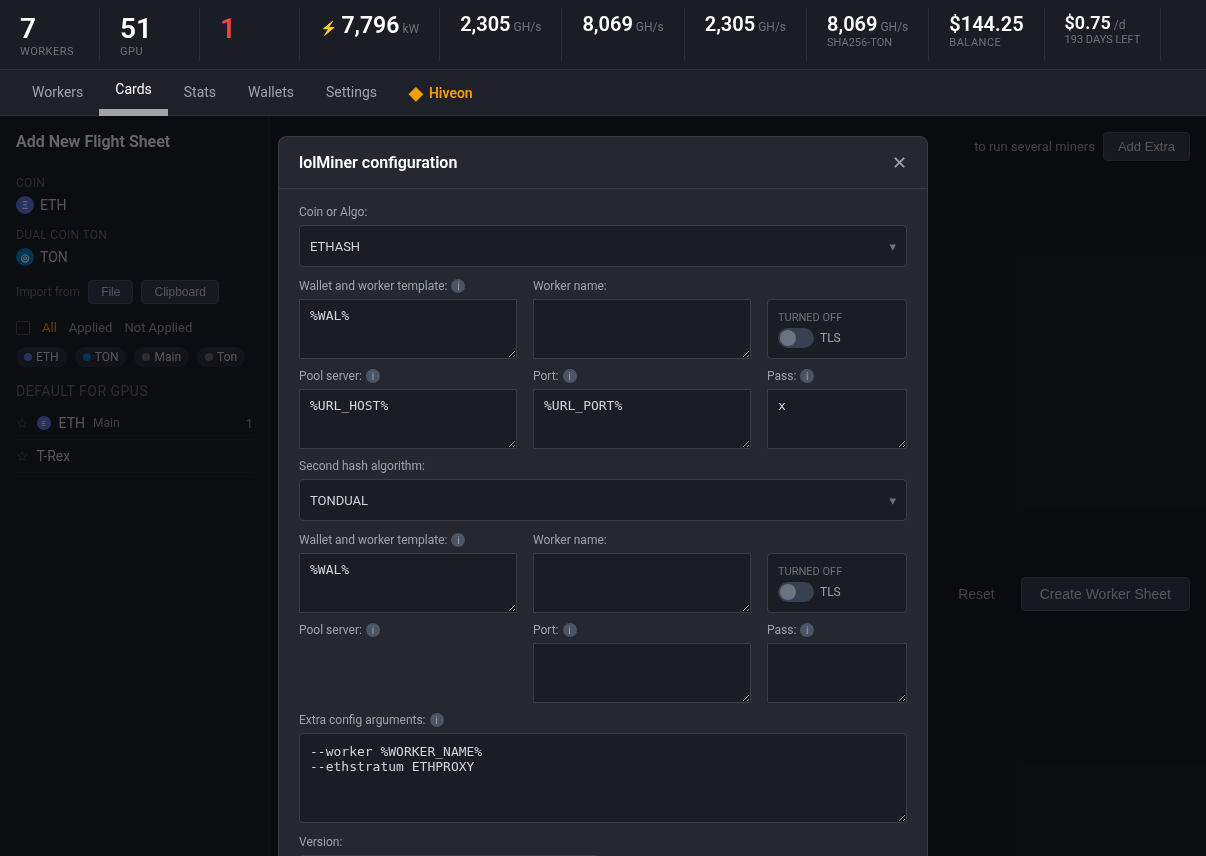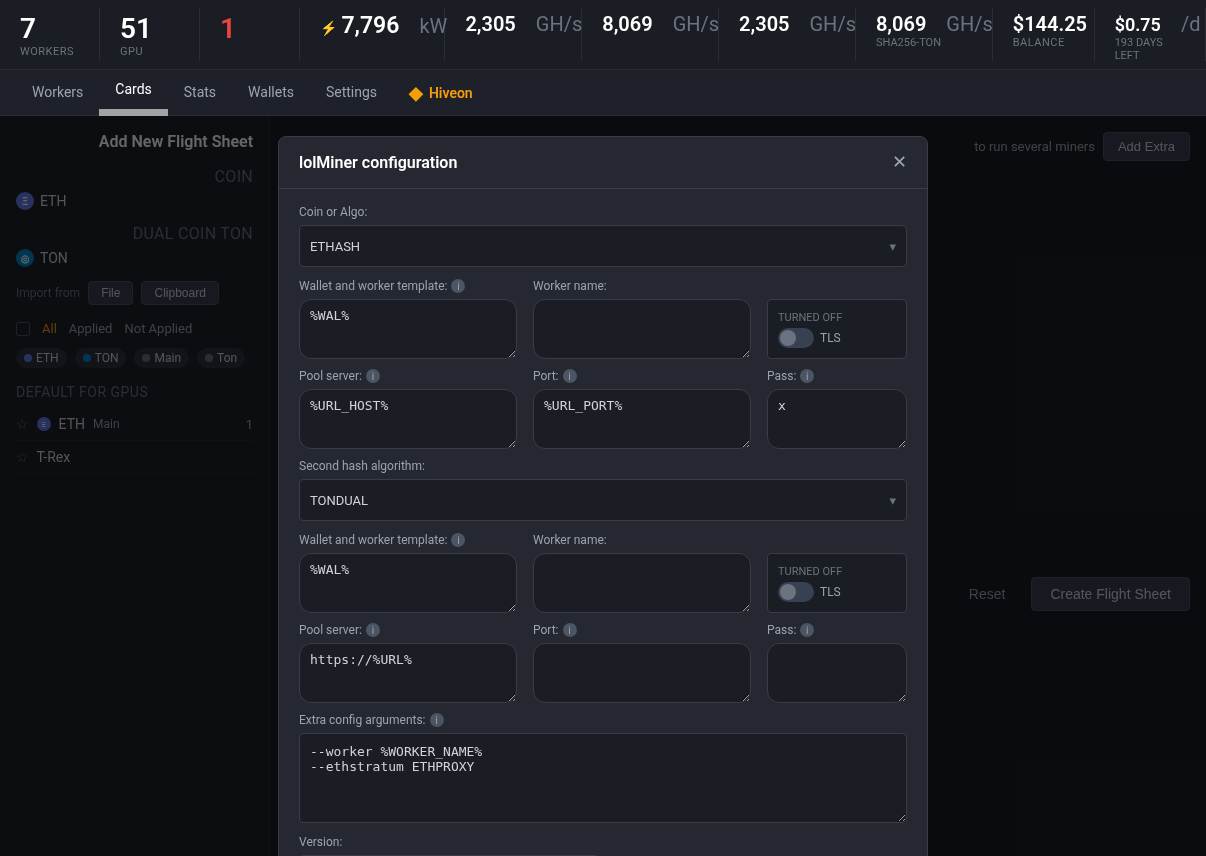--- a/index.html
+++ b/index.html
@@ -37,23 +37,23 @@
       font-size: 11px;
       color: #6b7280;
       text-transform: uppercase;
       letter-spacing: 0.5px;
     }
     .stat-block .stat-small {
       font-size: 11px;
       color: #6b7280;
     }
     .stat-block .stat-unit {
-      font-size: 20px;
+      font-size: 12px;
       color: #6b7280;
-      margin-left: 20px;
+      margin-left: 3px;
     }
     .stat-row {
       display: flex;
       align-items: baseline;
     }
     .stat-block.has-indicator .stat-num { color: #ef4444; }
     .lightning { color: #f59e0b; margin-right: 4px; font-size: 14px; }
 
     
     .nav-bar {
@@ -85,31 +85,29 @@
       width: 270px;
       background: #1e2129;
       border-right: 1px solid #2a2d35;
       padding: 16px;
       flex-shrink: 0;
     }
     .panel-title {
       font-size: 16px;
       font-weight: 600;
       color: #fff;
-      margin-bottom: 16px;
-      text-align: right;
+      margin-bottom: 25px;
     }
     .field-group { margin-bottom: 14px; }
     .field-label {
-      font-size: 16px;
+      font-size: 12px;
       color: #6b7280;
       margin-bottom: 6px;
       text-transform: uppercase;
       letter-spacing: 0.3px;
-      text-align: right;
     }
     .field-value {
       display: flex;
       align-items: center;
       gap: 6px;
       font-size: 14px;
       color: #d1d5db;
     }
     .coin-icon {
       width: 18px;
@@ -208,21 +206,21 @@
       background: #252830;
       border: 1px solid #3a3d48;
       border-radius: 8px;
       width: 650px;
       max-height: 820px;
       display: flex;
       flex-direction: column;
     }
     .modal-header {
       display: flex;
-      align-items: flex-start;
+      align-items: flex-end;
       justify-content: space-between;
       padding: 16px 20px;
       border-bottom: 1px solid #3a3d48;
     }
     .modal-title {
       font-size: 16px;
       font-weight: 600;
       color: #fff;
     }
     .close-btn {
@@ -258,21 +256,21 @@
       color: #9ca3af;
       font-size: 10px;
       display: inline-flex;
       align-items: center;
       justify-content: center;
       cursor: pointer;
     }
     .form-input {
       background: #1a1d23;
       border: 1px solid #3a3d48;
-      border-radius: 12px;
+      border-radius: 1px;
       padding: 8px 10px;
       color: #d1d5db;
       font-size: 13px;
       font-family: monospace;
       resize: vertical;
       min-height: 60px;
     }
     .form-select {
       background: #1a1d23;
       border: 1px solid #3a3d48;
@@ -553,21 +551,21 @@
         <span style="width:16px;height:16px;border-radius:50%;border:1px solid #9ca3af;display:inline-flex;align-items:center;justify-content:center;font-size:11px;">?</span>
         <span>Help</span>
       </span>
       <span class="setup-link">Setup Miner Config</span>
       <span style="flex:1"></span>
       <span style="font-size:13px;color:#9ca3af;margin-right:8px;">to run several miners</span>
       <button class="add-miner-btn">Add Extra</button>
     </div>
     <div style="display:flex;justify-content:flex-end;gap:12px;margin-top:auto;padding-top:400px;">
       <button class="reset-btn">Reset</button>
-      <button class="create-flight-btn">Create Flight Sheet</button>
+      <button class="create-flight-btn">Create Worker Sheet</button>
     </div>
   </div>
 
   <div class="modal-overlay">
     <div class="modal">
 
       <div class="modal-header">
         <span class="modal-title">lolMiner configuration</span>
         <button class="close-btn">✕</button>
       </div>
@@ -665,21 +663,20 @@
             </div>
           </div>
         </div>
 
         <div class="form-row">
           <div class="form-field">
             <div class="form-label">
               <span>Pool server:</span>
               <span class="info-icon">i</span>
             </div>
-            <textarea class="form-input" rows="2" style="">https://%URL%</textarea>
           </div>
           <div class="form-field">
             <div class="form-label">
               <span>Port:</span>
               <span class="info-icon">i</span>
             </div>
             <textarea class="form-input" rows="2" style=""></textarea>
           </div>
           <div class="form-field" style="max-width:140px;">
             <div class="form-label">

